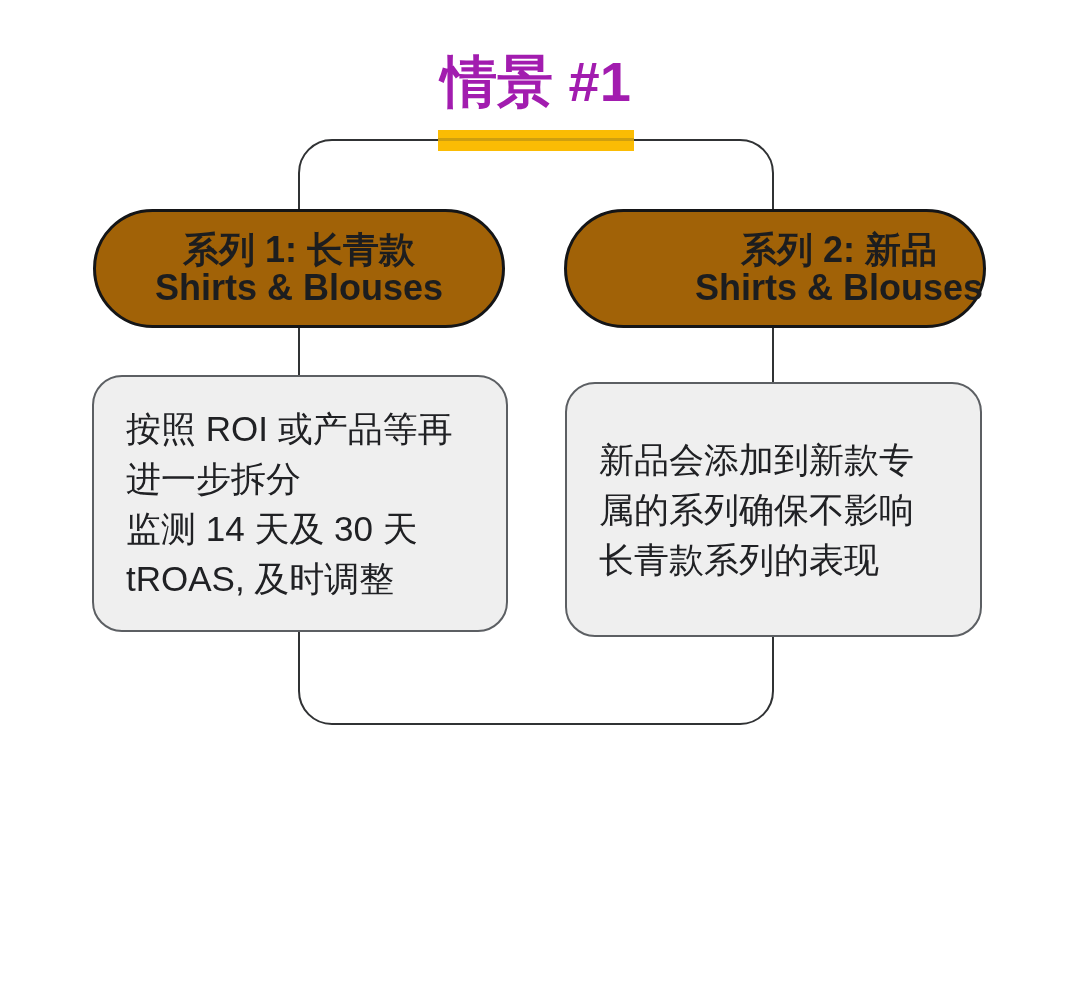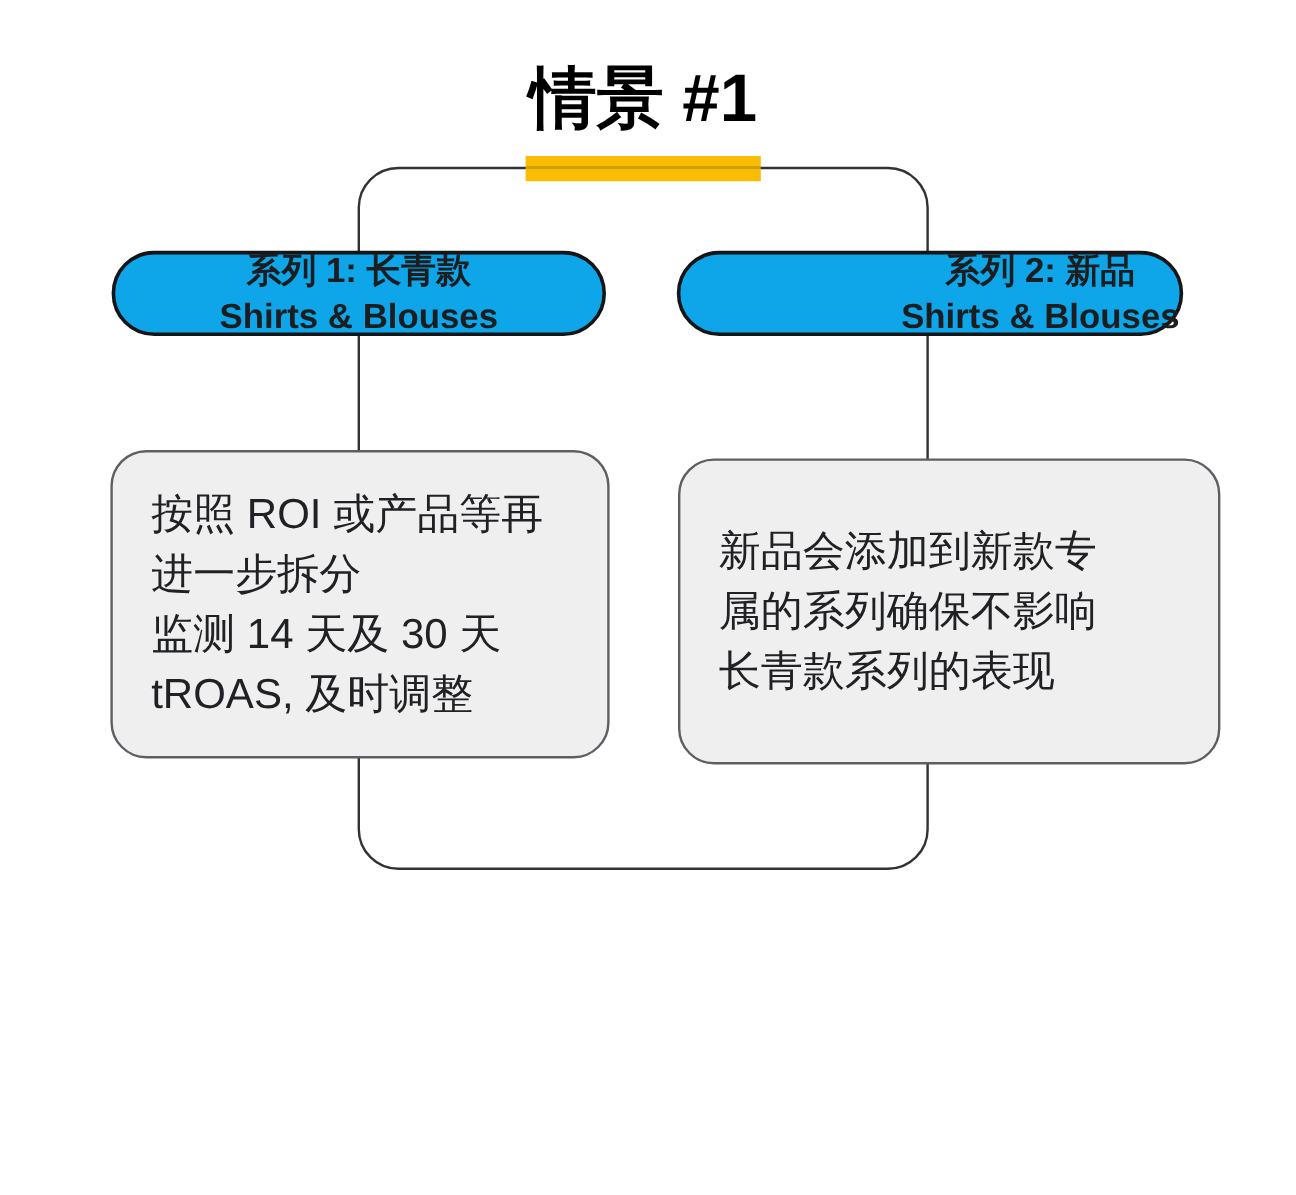--- a/index.html
+++ b/index.html
@@ -17,21 +17,21 @@
   }
   .page-title {
     position: absolute;
     left: 298px;
     top: 52px;
     width: 476px;
     text-align: center;
     font-size: 56px;
     line-height: 60px;
     font-weight: bold;
-    color: #000000;
+    color: #a21caf;
     z-index: 4;
     white-space: nowrap;
   }
   .title-highlight-bar {
     position: absolute;
     left: 438px;
     top: 130px;
     width: 196px;
     height: 21px;
     background: linear-gradient(to bottom,
@@ -48,30 +48,30 @@
     height: 586px;
     border: 2px solid #303234;
     border-radius: 34px;
     box-sizing: border-box;
     background: transparent;
     z-index: 1;
   }
   .pill {
     position: absolute;
     top: 209px;
-    height: 71px;
-    background: #0ea5e9;
+    height: 119px;
+    background: #a16207;
     border: 3px solid #141517;
     border-radius: 60px;
     box-sizing: border-box;
     display: flex;
     align-items: center;
     justify-content: center;
     text-align: center;
-    font-size: 29px;
+    font-size: 36px;
     line-height: 38px;
     font-weight: bold;
     color: #1c1d1f;
     white-space: pre-line;
     z-index: 5;
   }
   .pill-1 { left: 93px;  width: 412px; }
   .pill-2 { left: 564px; width: 422px; justify-content: flex-end; }
   .note {
     position: absolute;
@@ -84,21 +84,21 @@
     padding: 20px 32px;
     font-size: 35px;
     line-height: 50px;
     font-weight: 400;
     color: #202124;
     white-space: pre-line;
     text-align: left;
     z-index: 5;
   }
   .note-1 { left: 92px;  top: 375px; width: 416px; height: 257px; }
-  .note-2 { left: 565px; top: 382px; width: 452px; height: 255px; }
+  .note-2 { left: 565px; top: 382px; width: 417px; height: 255px; }
 </style>
 </head>
 <body>
 
 <div class="canvas">
 
   <div class="page-title">情景 #1</div>
 
   <div class="title-highlight-bar"></div>
 

